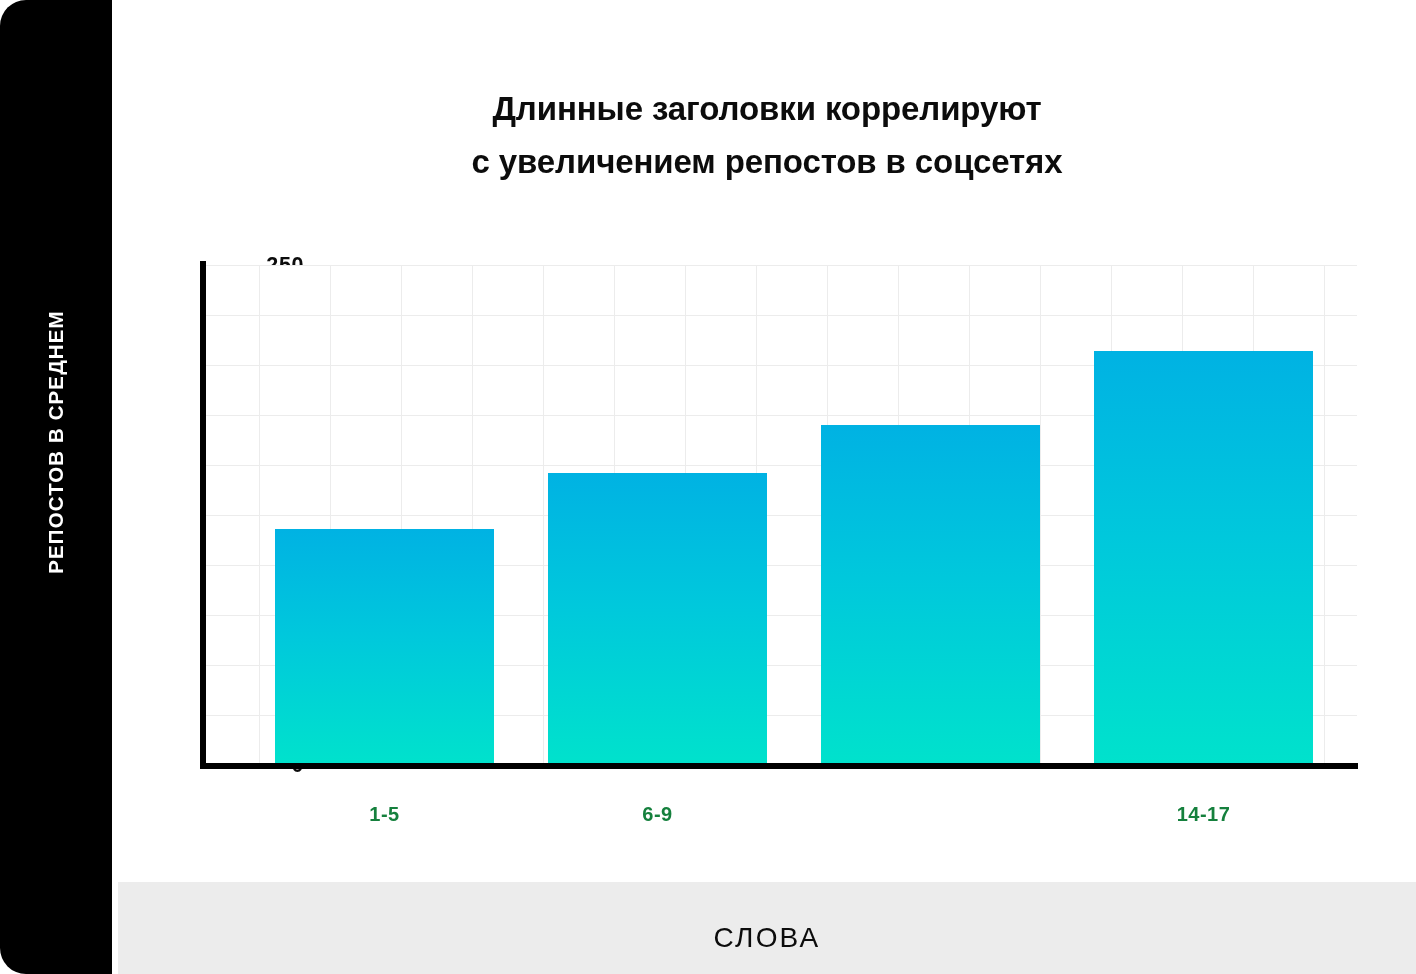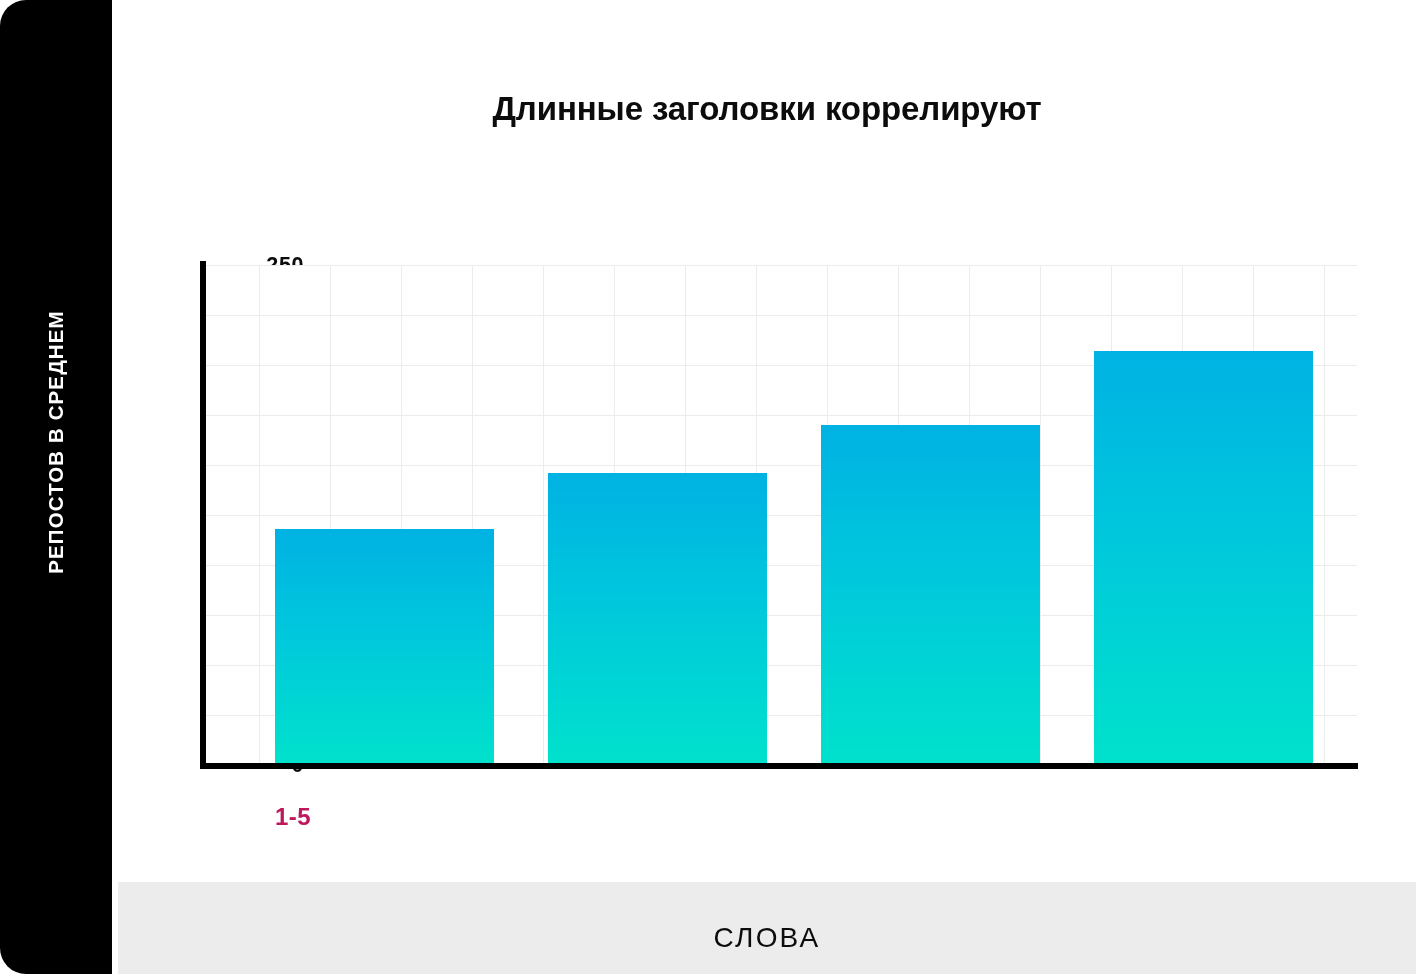--- a/index.html
+++ b/index.html
@@ -145,22 +145,23 @@
 
   .bar {
     position: absolute;
     bottom: 0;
     background: linear-gradient(to bottom, #00b2e3 0%, #00c8dc 45%, #00e2cc 100%);
   }
 
   .xtick {
     position: absolute;
     top: 783px;
-    color: #be185d;
-    font-size: 24px;
+    text-align: center;
+    color: #15803d;
+    font-size: 20px;
     font-weight: bold;
     letter-spacing: 0.5px;
   }
 
   
   .footer-band {
     position: absolute;
     left: 0;
     top: 862px;
     width: 1298px;
@@ -185,20 +186,21 @@
   <div class="left-rail">
     <div class="rail-axis-title">
       <span>РЕПОСТОВ В СРЕДНЕМ</span>
     </div>
   </div>
 
   <div class="card">
 
     <div class="chart-title">
       <span class="tline">Длинные заголовки коррелируют</span>
+      <span class="tline">с увеличением репостов в соцсетях</span>
     </div>
 
     <div class="plot-wrap">
 
       <div class="ytick" style="top:745px">0</div>
       <div class="ytick" style="top:645px">50</div>
       <div class="ytick" style="top:545px">100</div>
       <div class="ytick" style="top:445px">150</div>
       <div class="ytick" style="top:345px">200</div>
       <div class="ytick" style="top:245px">250</div>
@@ -235,20 +237,22 @@
         <div class="bar" id="bar-0" style="left: 70px; width: 219px; height: 236px; background: linear-gradient(rgb(0, 178, 227) 0%, rgb(0, 200, 220) 45%, rgb(0, 226, 204) 100%);"></div>
         <div class="bar" id="bar-1" style="left: 343px; width: 219px; height: 292px; background: linear-gradient(rgb(0, 178, 227) 0%, rgb(0, 200, 220) 45%, rgb(0, 226, 204) 100%);"></div>
         <div class="bar" id="bar-2" style="left: 616px; width: 219px; height: 340px; background: linear-gradient(rgb(0, 178, 227) 0%, rgb(0, 200, 220) 45%, rgb(0, 226, 204) 100%);"></div>
         <div class="bar" id="bar-3" style="left: 889px; width: 219px; height: 414px; background: linear-gradient(rgb(0, 178, 227) 0%, rgb(0, 200, 220) 45%, rgb(0, 226, 204) 100%);"></div>
       </div>
 
       <div class="axis-y"></div>
       <div class="axis-x"></div>
 
       <div class="xtick" style="left:157px;width:219px">1-5</div>
+      <div class="xtick" style="left:430px;width:219px">6-9</div>
+      <div class="xtick" style="left:976px;width:219px">14-17</div>
 
     </div>
 
     <div class="footer-band">
       <span class="xaxis-title">СЛОВА</span>
     </div>
 
   </div>
 </div>
 

